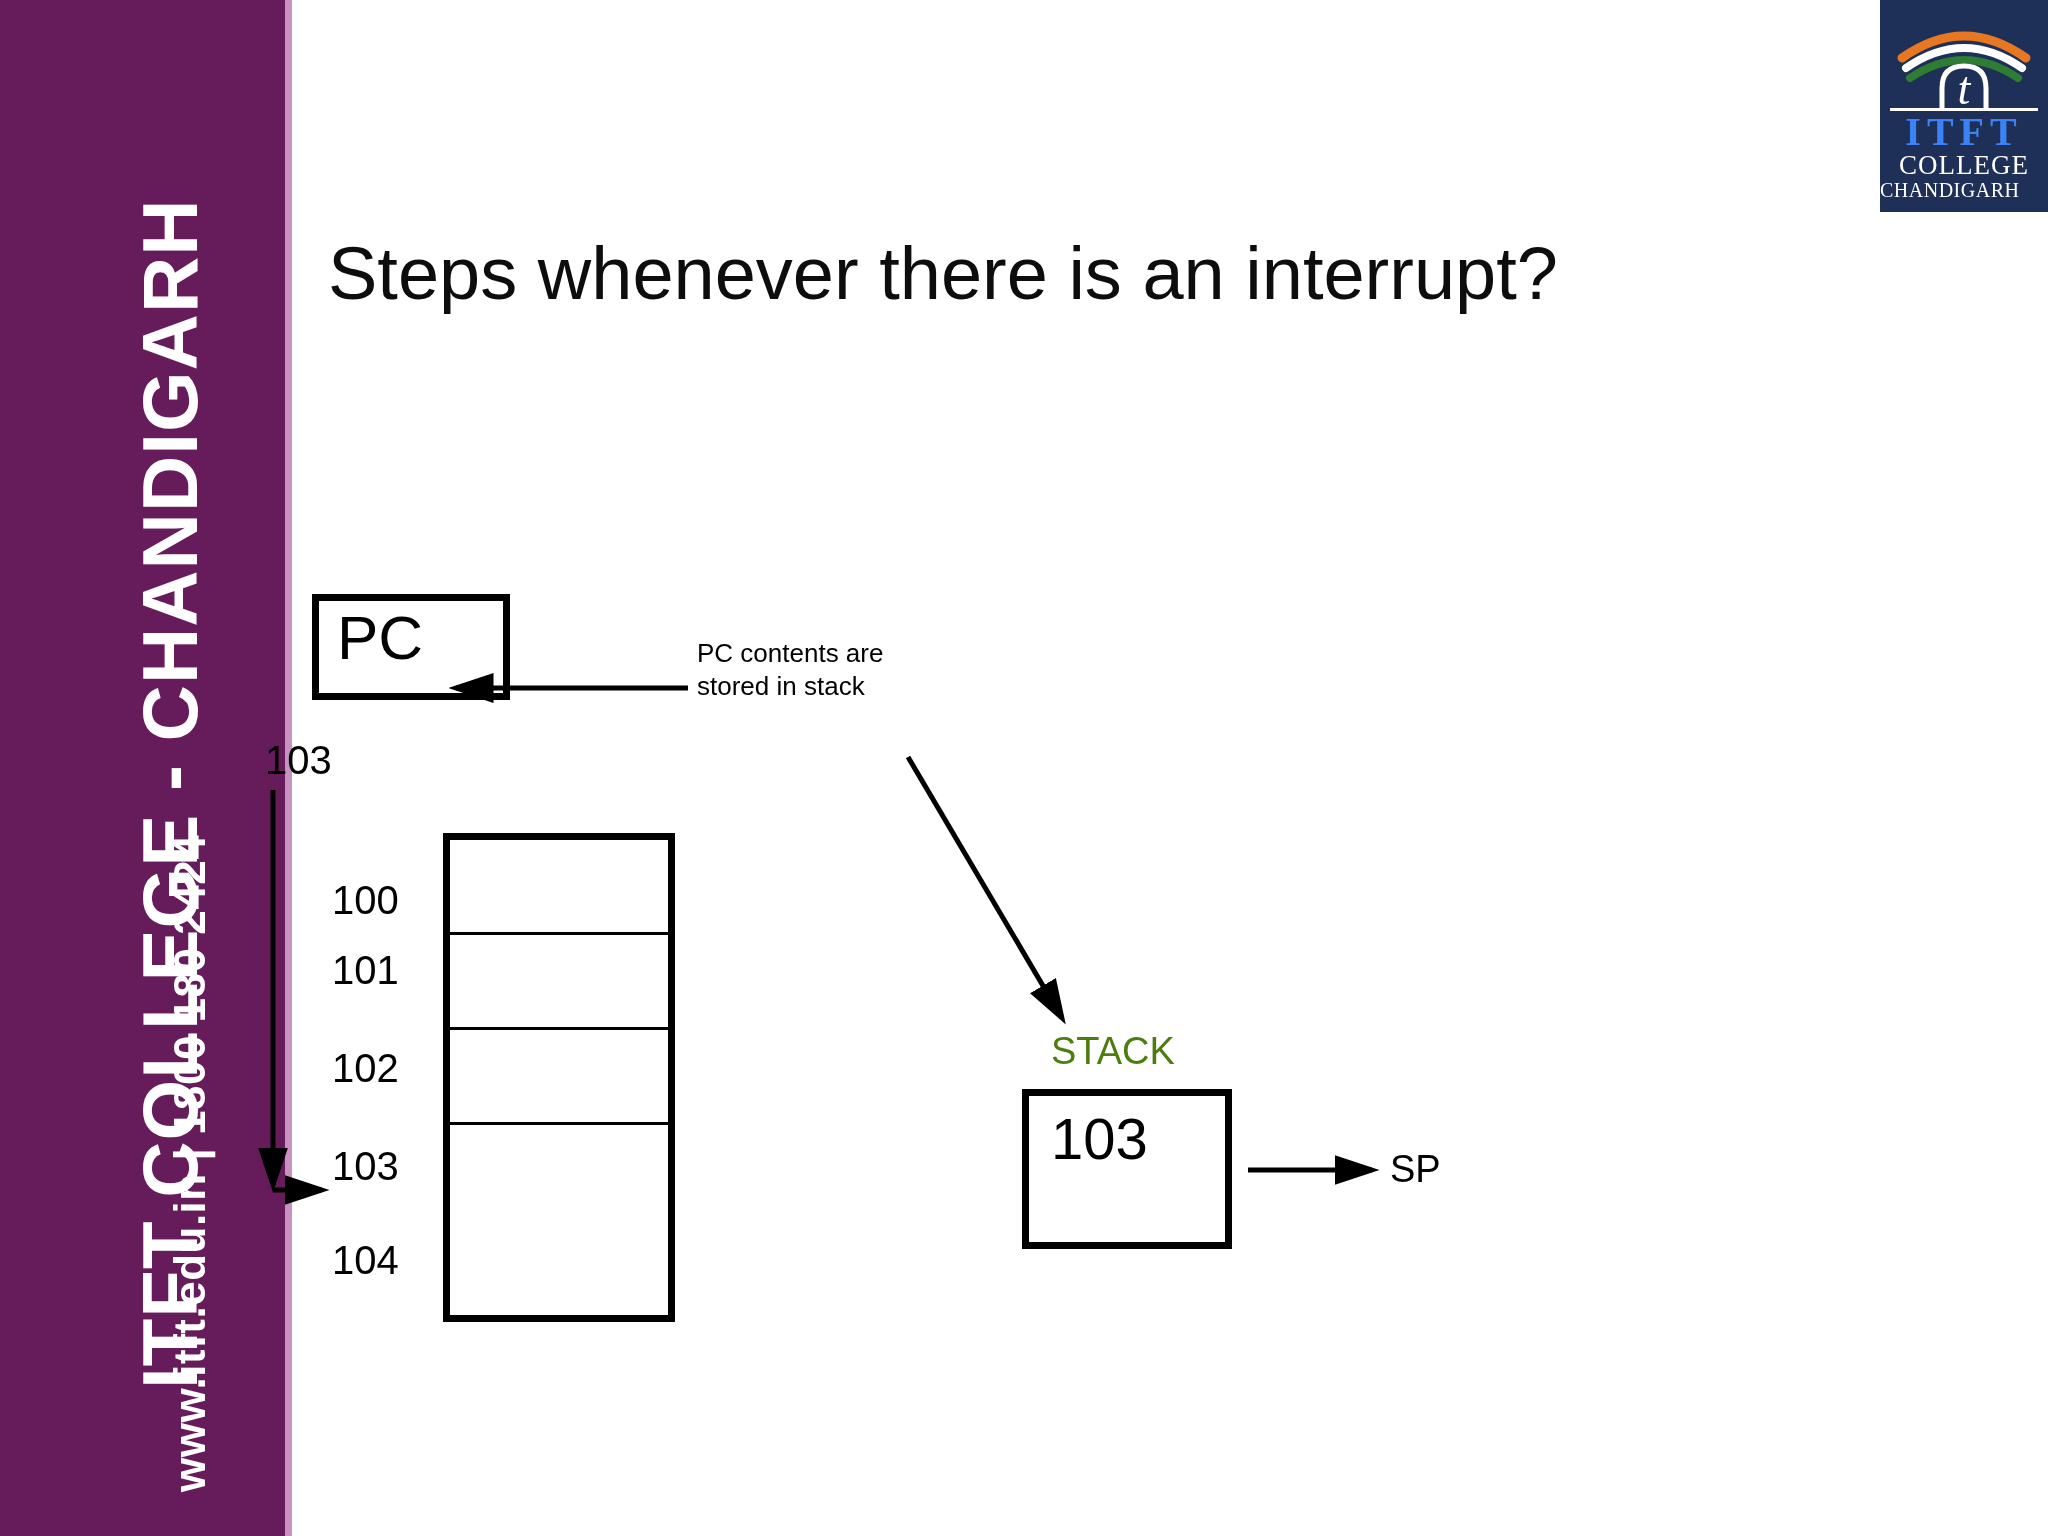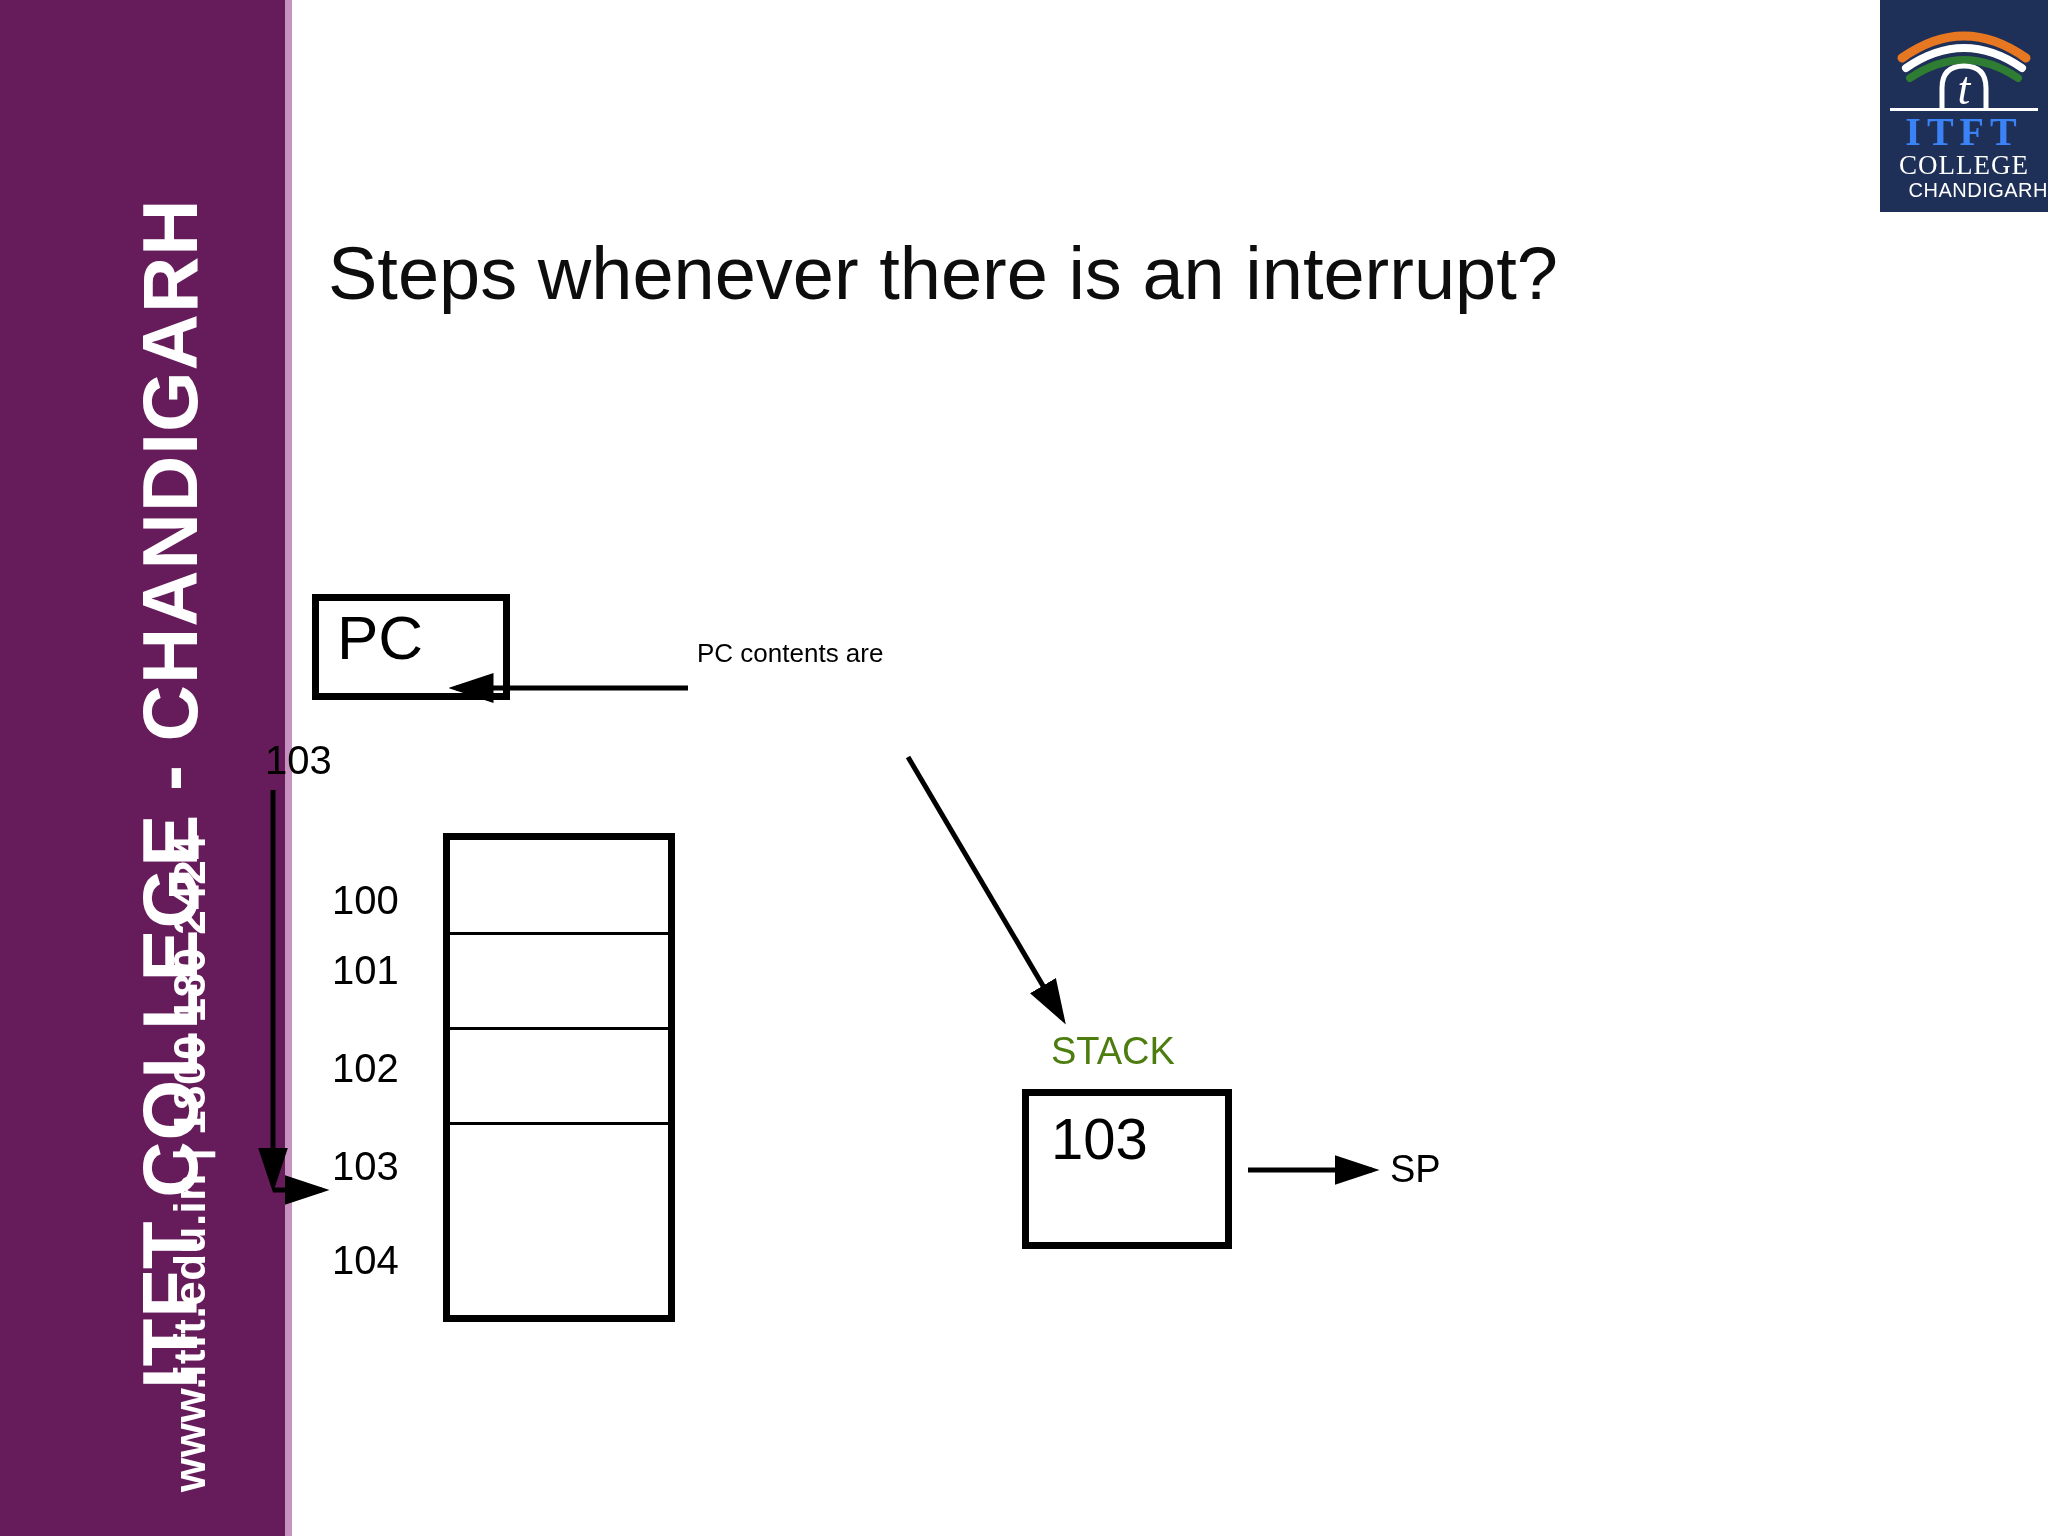--- a/index.html
+++ b/index.html
@@ -71,22 +71,22 @@
     line-height:1;
   }
   .logo-college{
     position:absolute;left:0;right:0;top:152px;
     text-align:center;color:#ffffff;
     font-family:"Liberation Serif", serif;
     font-size:27px;letter-spacing:1px;line-height:1;
   }
   .logo-city{
     position:absolute;left:0;right:0;top:180px;
-    text-align:right;color:#ffffff;
-    font-family:Liberation Sans, sans-serif;
+    text-align:left;color:#ffffff;
+    font-family:Liberation Serif, serif;
     font-size:20px;letter-spacing:.5px;line-height:1;
   }
   .logo-rule{
     position:absolute;left:10px;right:10px;top:108px;height:3px;background:#ffffff;
   }
 
   
   .title{
     position:absolute;left:328px;top:235px;width:1520px;
     font-family:"Liberation Sans", sans-serif;
@@ -193,20 +193,21 @@
   </div>
 
   <div class="title">Steps whenever there is an interrupt?</div>
 
   <div class="pc-box">
     <div class="pc-label">PC</div>
   </div>
 
   <div class="ann">
     <div>PC contents are</div>
+    <div>stored in stack</div>
   </div>
 
   <div class="addr-top">103</div>
 
   <div class="mem">
     <div class="mem-row">
       <span class="mem-cell-text"></span>
     </div>
     <div class="mem-row">
       <span class="mem-cell-text"></span>

